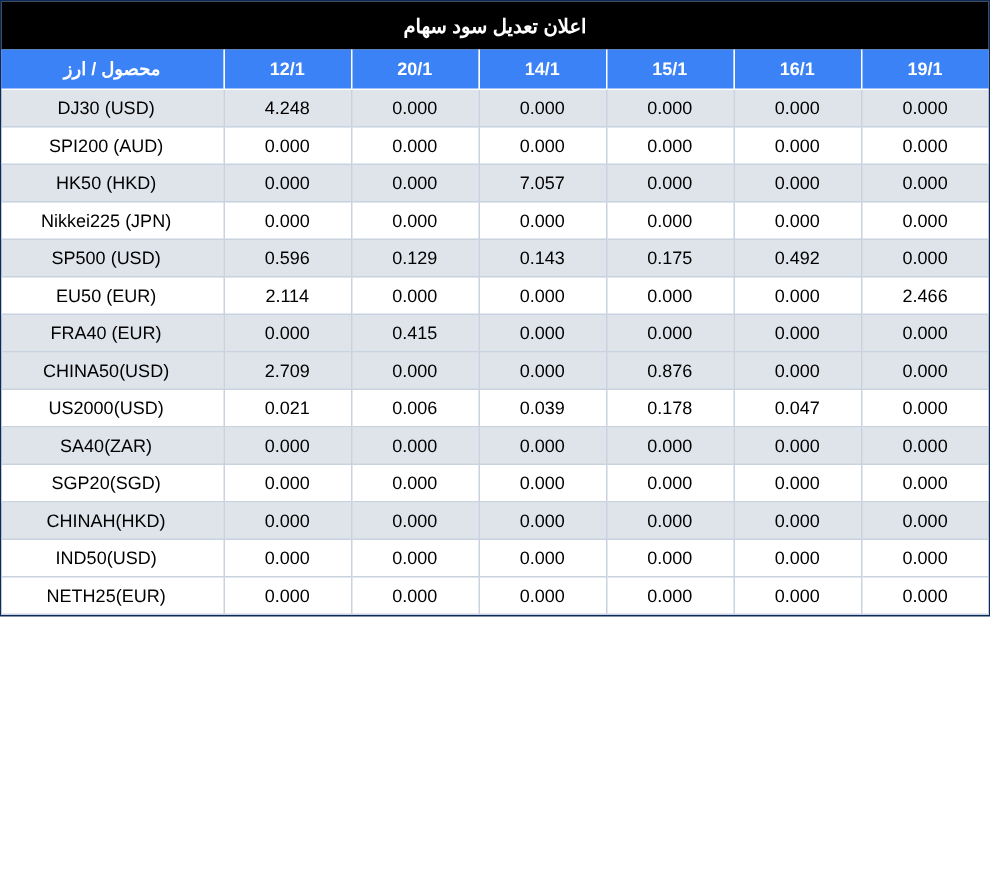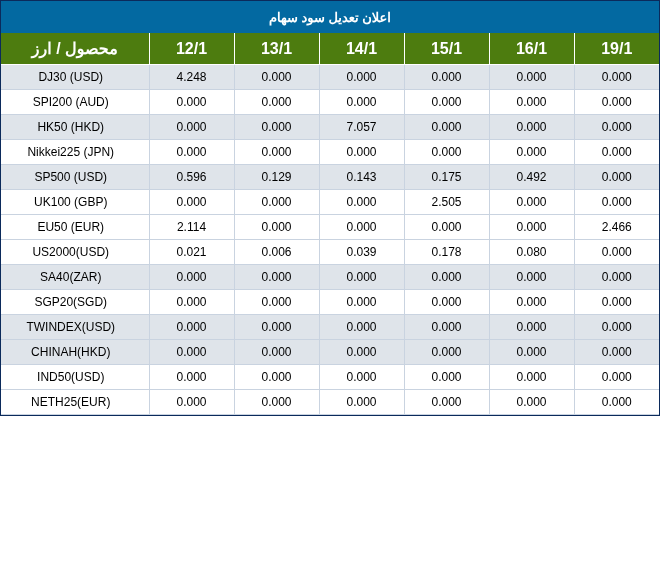--- a/index.html
+++ b/index.html
@@ -12,38 +12,38 @@
     width: 660px;
     height: 587px;
     overflow: hidden;
   }
   .wrapper {
     width: 660px;
     box-sizing: border-box;
     border: 1px solid #0b2a5b;
   }
   .title-bar {
-    background: #0369a1;
+    background: #000000;
     color: #ffffff;
     text-align: center;
     font-size: 13px;
     font-weight: bold;
     letter-spacing: 0.2px;
     padding: 9px 0 8px 0;
     direction: rtl;
   }
   table.dividend {
     border-collapse: collapse;
     width: 100%;
     table-layout: fixed;
   }
   table.dividend th {
-    background: #4d7c0f;
+    background: #3b82f6;
     color: #ffffff;
-    font-size: 16px;
+    font-size: 12px;
     font-weight: bold;
     text-align: center;
     padding: 6px 0 6px 0;
     border-right: 1px solid #ffffff;
     border-bottom: 1px solid #ffffff;
     margin-top: 24px;
   }
   table.dividend th:last-child {
     border-right: none;
     text-align: center;
@@ -97,21 +97,21 @@
         <col class="c2">
         <col class="c3">
         <col class="c4">
         <col class="c5">
         <col class="c6">
     </colgroup>
     <thead>
       <tr>
         <th class="col-name">محصول / ارز</th>
         <th>12/1</th>
-        <th>13/1</th>
+        <th>20/1</th>
         <th>14/1</th>
         <th>15/1</th>
         <th>16/1</th>
         <th>19/1</th>
       </tr>
     </thead>
     <tbody id="table-body">
         <tr class="odd">
           <td class="name">DJ30 (USD)</td>
           <td class="nonzero">4.248</td>
@@ -151,66 +151,66 @@
         <tr class="odd">
           <td class="name">SP500 (USD)</td>
           <td class="nonzero">0.596</td>
           <td class="nonzero">0.129</td>
           <td class="nonzero">0.143</td>
           <td class="nonzero">0.175</td>
           <td class="nonzero">0.492</td>
           <td class="zero">0.000</td>
         </tr>
         <tr class="even">
-          <td class="name">UK100 (GBP)</td>
-          <td class="zero">0.000</td>
-          <td class="zero">0.000</td>
-          <td class="zero">0.000</td>
-          <td class="nonzero">2.505</td>
-          <td class="zero">0.000</td>
-          <td class="zero">0.000</td>
-        </tr>
-        <tr class="even">
           <td class="name">EU50 (EUR)</td>
           <td class="nonzero">2.114</td>
           <td class="zero">0.000</td>
           <td class="zero">0.000</td>
           <td class="zero">0.000</td>
           <td class="zero">0.000</td>
           <td class="nonzero">2.466</td>
+        </tr>
+        <tr class="odd">
+          <td class="name">FRA40 (EUR)</td>
+          <td class="zero">0.000</td>
+          <td class="nonzero">0.415</td>
+          <td class="zero">0.000</td>
+          <td class="zero">0.000</td>
+          <td class="zero">0.000</td>
+          <td class="zero">0.000</td>
+        </tr>
+        <tr class="odd">
+          <td class="name">CHINA50(USD)</td>
+          <td class="nonzero">2.709</td>
+          <td class="zero">0.000</td>
+          <td class="zero">0.000</td>
+          <td class="nonzero">0.876</td>
+          <td class="zero">0.000</td>
+          <td class="zero">0.000</td>
         </tr>
         <tr class="even">
           <td class="name">US2000(USD)</td>
           <td class="nonzero">0.021</td>
           <td class="nonzero">0.006</td>
           <td class="nonzero">0.039</td>
           <td class="nonzero">0.178</td>
-          <td class="nonzero">0.080</td>
+          <td class="nonzero">0.047</td>
           <td class="zero">0.000</td>
         </tr>
         <tr class="odd">
           <td class="name">SA40(ZAR)</td>
           <td class="zero">0.000</td>
           <td class="zero">0.000</td>
           <td class="zero">0.000</td>
           <td class="zero">0.000</td>
           <td class="zero">0.000</td>
           <td class="zero">0.000</td>
         </tr>
         <tr class="even">
           <td class="name">SGP20(SGD)</td>
-          <td class="zero">0.000</td>
-          <td class="zero">0.000</td>
-          <td class="zero">0.000</td>
-          <td class="zero">0.000</td>
-          <td class="zero">0.000</td>
-          <td class="zero">0.000</td>
-        </tr>
-        <tr class="odd">
-          <td class="name">TWINDEX(USD)</td>
           <td class="zero">0.000</td>
           <td class="zero">0.000</td>
           <td class="zero">0.000</td>
           <td class="zero">0.000</td>
           <td class="zero">0.000</td>
           <td class="zero">0.000</td>
         </tr>
         <tr class="odd">
           <td class="name">CHINAH(HKD)</td>
           <td class="zero">0.000</td>

